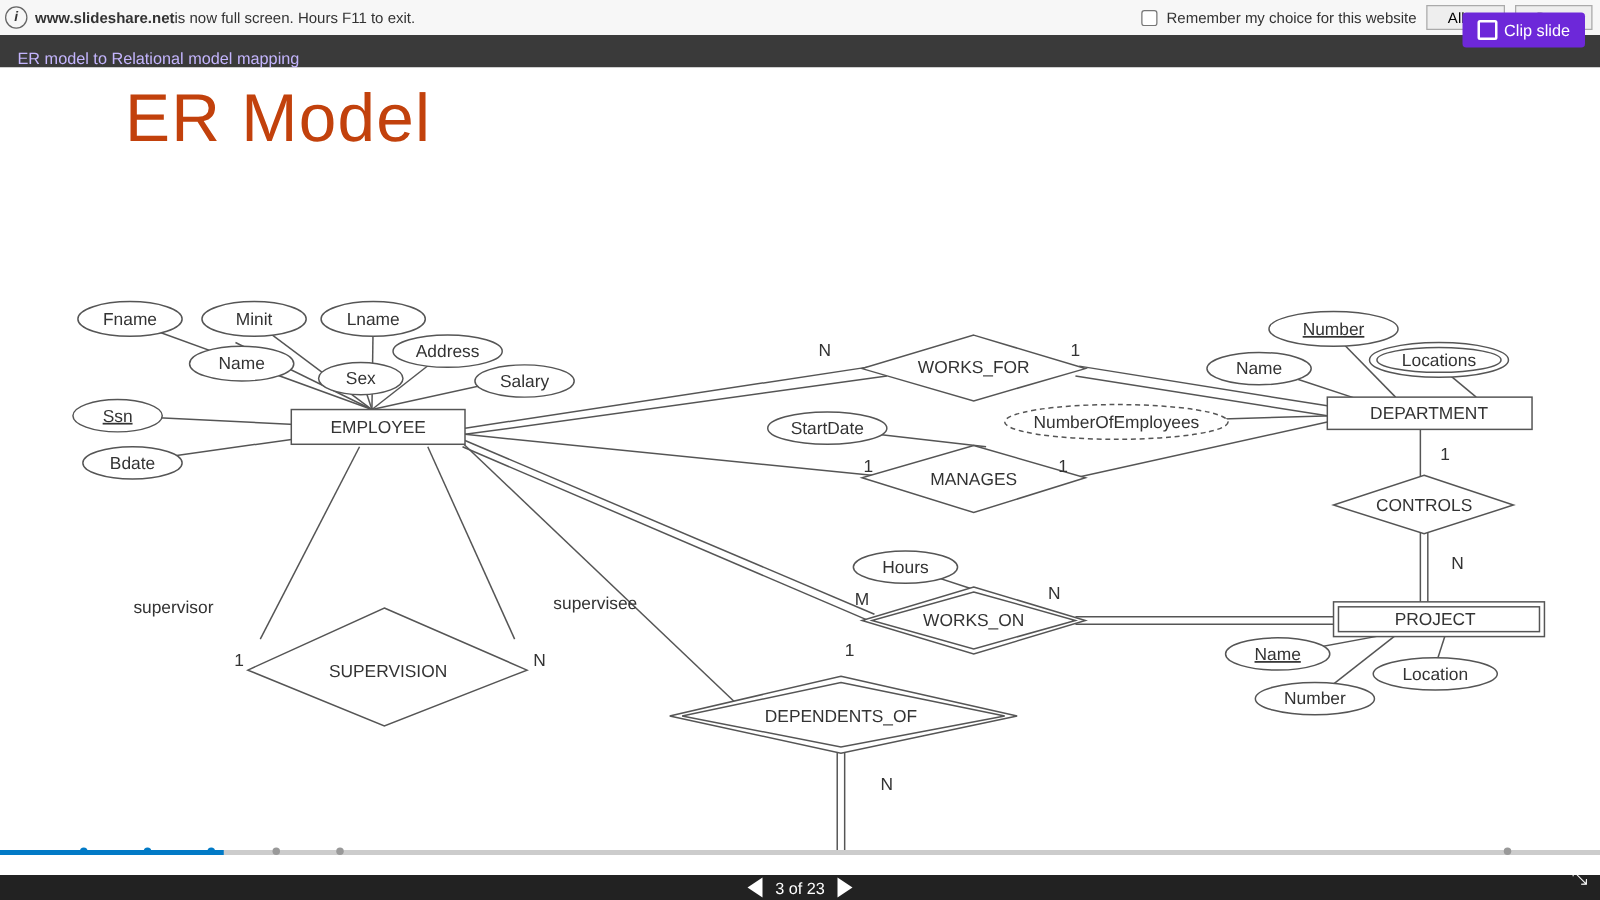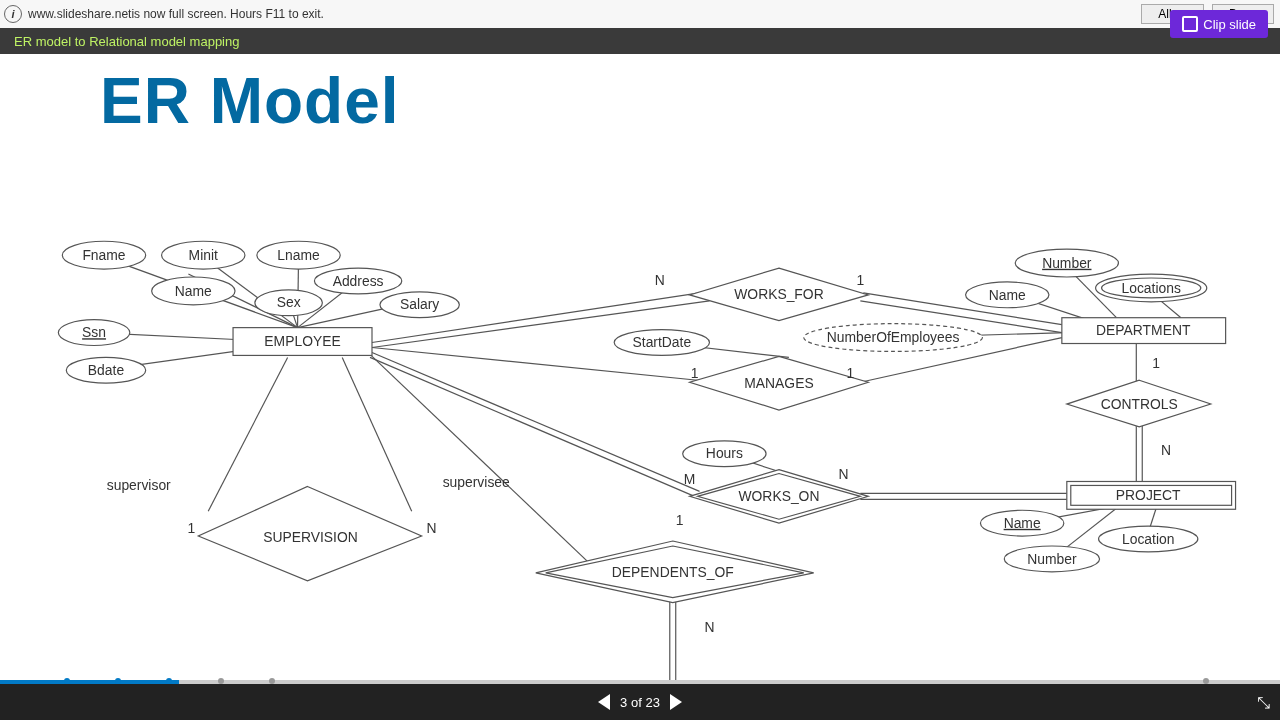--- a/index.html
+++ b/index.html
@@ -1,52 +1,56 @@
 <!DOCTYPE html>
 <html><head>
 <meta charset="utf-8">
 <style>
 html,body{margin:0;padding:0;width:1280px;height:720px;font-family:Arial,Helvetica,sans-serif;background:#fff;overflow:hidden}
 .notif{position:absolute;top:0;left:0;right:0;height:28px;background:#f7f7f7;border-bottom:1px solid #ddd;display:flex;align-items:center;font-size:12px;color:#333}
 .notif .info-icon{width:16px;height:16px;border:1px solid #666;border-radius:50%;margin:0 6px 0 4px;display:flex;align-items:center;justify-content:center;font-style:italic;font-weight:bold;font-size:11px;color:#333}
-.notif .site{font-weight:normal}
+.notif .site{font-weight:bold}
 .notif .right{margin-left:auto;display:flex;align-items:center;gap:8px;padding-right:6px}
 .notif .right label{display:flex;align-items:center;gap:4px;font-size:12px}
 .notif button{font-size:12px;padding:2px 16px;border:1px solid #aaa;background:#eee;cursor:pointer}
-.titlebar{position:absolute;top:28px;left:0;right:0;height:26px;background:#3a3a3a;color:#bef264;font-size:13px;display:flex;align-items:center;padding-left:14px}
+.titlebar{position:absolute;top:28px;left:0;right:0;height:26px;background:#3a3a3a;color:#c4b5fd;font-size:13px;display:flex;align-items:flex-end;padding-left:14px}
 .slide{position:absolute;top:54px;left:0;right:0;bottom:40px;background:#fff}
-.slide-title{font-size:64px;font-weight:700;color:#0369a1;margin:10px 0 0 100px;letter-spacing:1px;font-family:"Arial Black",Arial}
+.slide-title{font-size:54px;font-weight:400;color:#c2410c;margin:10px 0 0 100px;letter-spacing:1px;font-family:"Arial Black",Arial}
 .clip{position:absolute;top:10px;right:12px;background:#6d28d9;color:#fff;border:none;padding:6px 12px;border-radius:3px;font-size:13px;cursor:pointer;display:flex;align-items:center;gap:5px}
 .clip .cicon{width:12px;height:12px;border:2px solid #fff;border-radius:2px;display:inline-block}
 .diagram{position:absolute;top:90px;left:30px;right:30px;bottom:0}
 .diagram svg{width:100%;height:100%}
 .diagram text{font-size:14px;fill:#333;text-anchor:middle;dominant-baseline:middle}
 .el{fill:#fff;stroke:#555;stroke-width:1.2}
 .dashed{stroke-dasharray:4,3}
 .dbl{fill:none;stroke:#555;stroke-width:1.2}
 .ln{stroke:#555;stroke-width:1.2;fill:none}
 .progress{position:absolute;left:0;right:0;bottom:36px;height:4px;background:#ccc}
 .progress .bar{height:100%;background:#027ac6;width:14%}
 .dots{position:absolute;left:0;right:0;bottom:36px;height:4px}
 .dot{position:absolute;top:-2px;width:6px;height:6px;border-radius:50%;background:#999}
-.controls{position:absolute;left:0;right:0;bottom:0;height:36px;background:#222;display:flex;align-items:center;justify-content:center;color:#fff;font-size:13px}
+.controls{position:absolute;left:0;right:0;bottom:0;height:20px;background:#222;display:flex;align-items:center;justify-content:center;color:#fff;font-size:13px}
 .controls .nav{display:flex;align-items:center;gap:10px}
 .controls .tri{width:0;height:0;border-top:8px solid transparent;border-bottom:8px solid transparent;cursor:pointer}
 .controls .prev{border-right:12px solid #fff}
 .controls .next{border-left:12px solid #fff}
 .exit{position:absolute;right:10px;bottom:8px;color:#fff;font-size:16px;cursor:pointer}
 </style>
 </head>
 <body>
 
 <div class="notif">
  <span class="info-icon">i</span>
  <span class="site">www.slideshare.net</span>
  <span> is now full screen. Hours F11 to exit.</span>
  <div class="right">
+  <label>
+        <input type="checkbox" style="">
+        <span>Remember my choice for this website</span>
+      </label>
   <button>Allow</button>
   <button>Deny</button>
  </div>
 </div>
 
 <div class="titlebar">
     <span>ER model to Relational model mapping</span>
   </div>
 
 <button class="clip">

